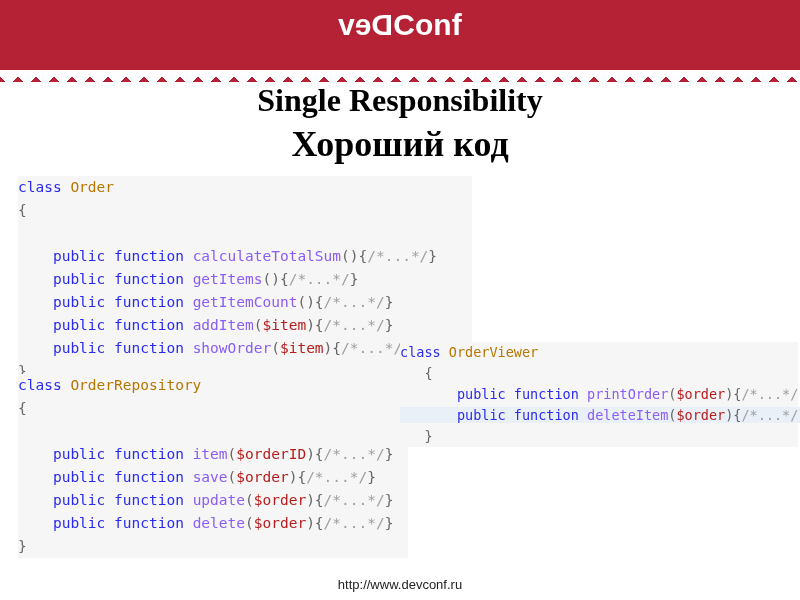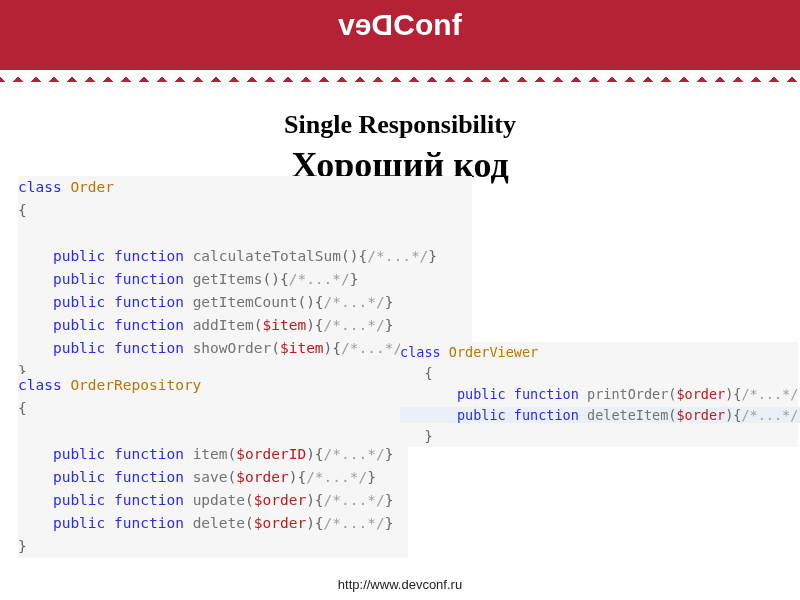--- a/index.html
+++ b/index.html
@@ -3,29 +3,29 @@
 <meta charset="utf-8">
 <style>
   html,body{margin:0;padding:0;width:800px;height:600px;background:#fff;font-family:Georgia,serif;overflow:hidden}
   .header{background:#b62235;height:56px;position:relative;text-align:center}
   .logo{display:inline-block;margin-top:8px;font-family:Arial,Helvetica,sans-serif;font-size:30px;font-weight:700;color:#fff;letter-spacing:0}
   .logo .d{display:inline-block;transform:scaleX(-1)}
   .zigzag{height:14px;background:#b62235;position:relative}
   .zigzag::after{content:"";position:absolute;left:0;right:0;bottom:-12px;height:12px;
     background:linear-gradient(-45deg,#b62235 8px,transparent 0),linear-gradient(45deg,#b62235 8px,transparent 0);
     background-size:18px 18px;background-repeat:repeat-x;background-position:0 0}
-  .title{margin:40px 0 4px;font-size:26px;font-weight:700;text-align:center;font-family:Georgia,'Times New Roman',serif}
+  .title{margin:12px 0 4px;font-size:32px;font-weight:700;text-align:center;font-family:Georgia,'Times New Roman',serif}
   .subtitle{margin:0 0 10px;font-size:36px;font-weight:700;text-align:center;font-family:Georgia,'Times New Roman',serif}
   .codebox{position:absolute;background:#f6f6f6;font-family:"DejaVu Sans Mono",Consolas,monospace;font-size:14.5px;line-height:23px;white-space:pre;color:#333;padding:0}
   #cb1{left:18px;top:176px;width:454px}
   #cb2{left:18px;top:374px;width:390px}
   #cb3{left:400px;top:342px;width:398px;font-size:13.5px;line-height:21px}
   .kw{color:#2a2af0;font-weight:400}
   .cls{color:#b77600}
-  .fn{color:#737373}
+  .fn{color:#8b5cf6}
   .var{color:#b91c1c}
   .cm{color:#9e9e9e}
   .brace{color:#666}
   .hl{background:#eaf0f7}
   footer{position:absolute;left:0;right:0;bottom:8px;text-align:center;font-family:Arial,sans-serif;font-size:13px;color:#222}
   footer b{font-weight:400}
 </style>
 </head>
 <body>
 

